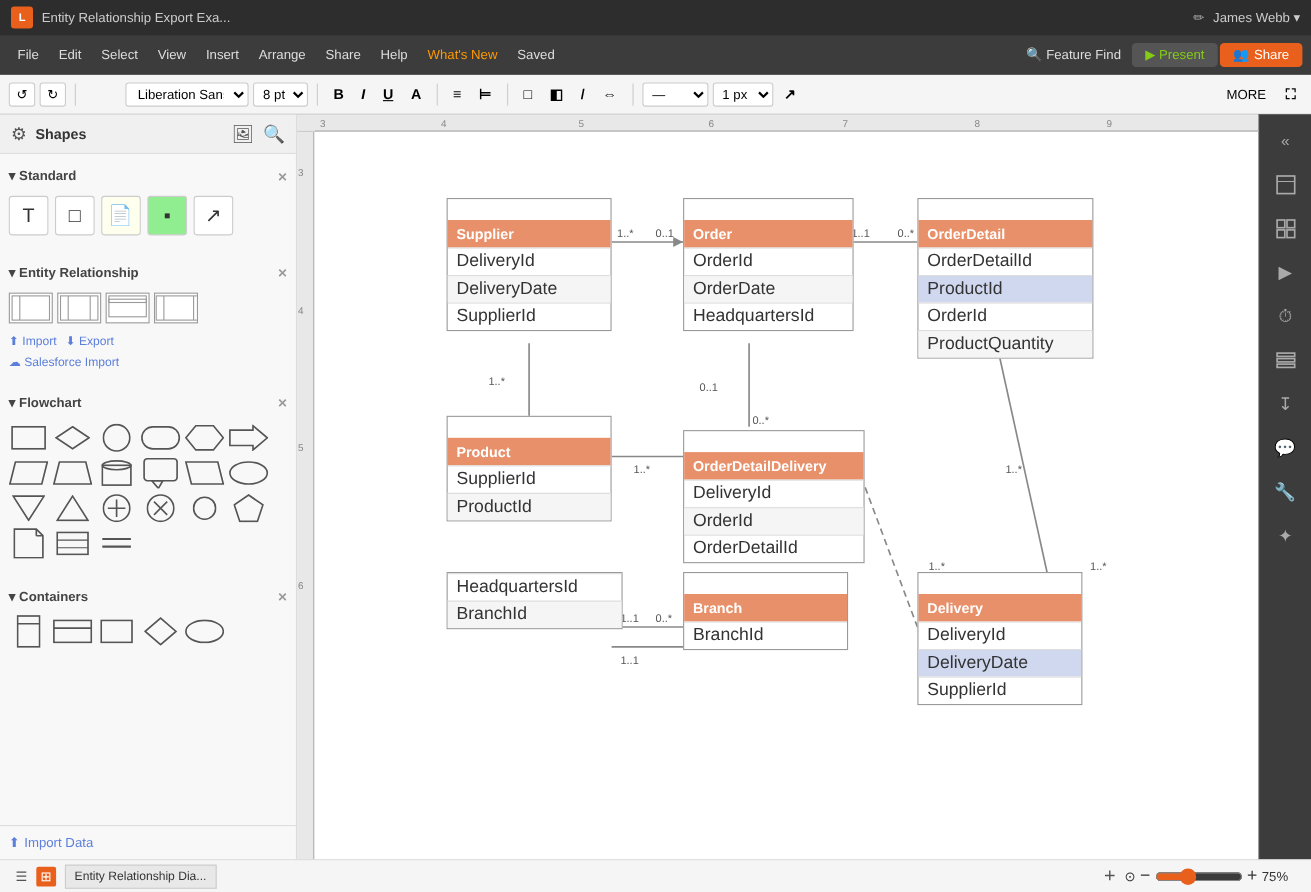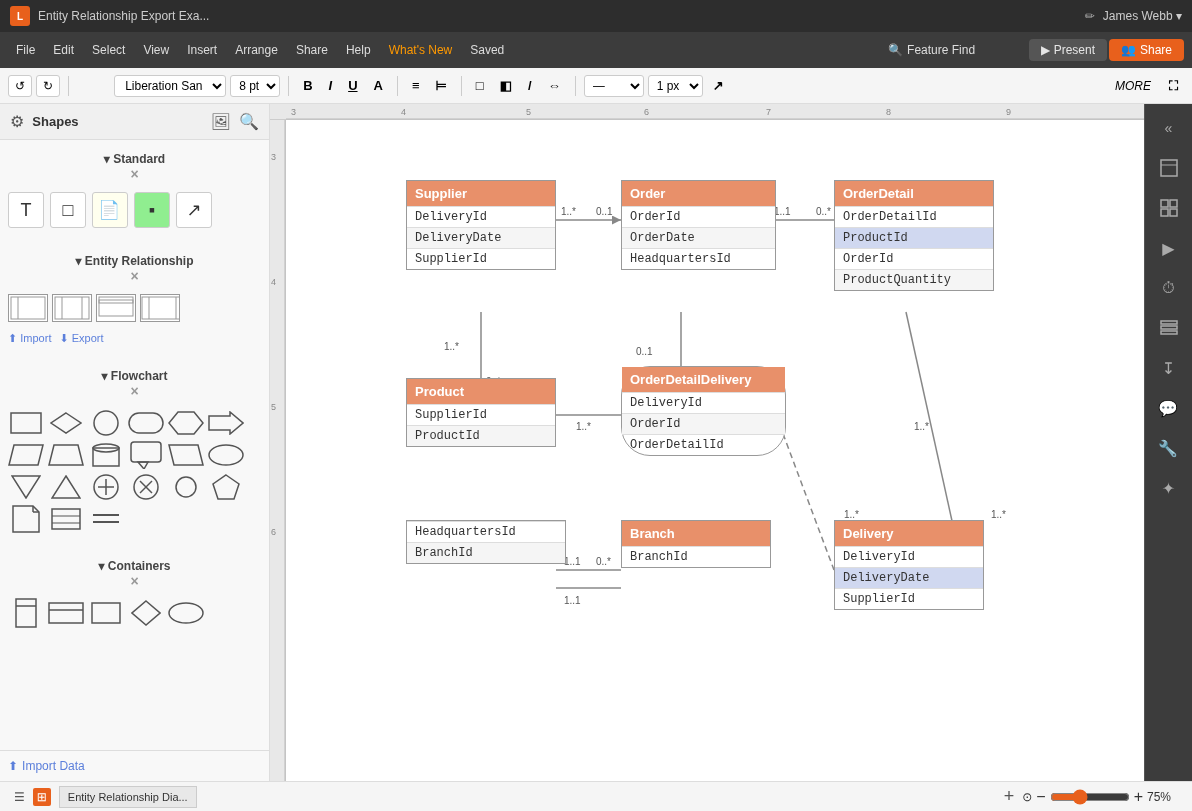--- a/index.html
+++ b/index.html
@@ -14,48 +14,48 @@
     #titlebar .title { flex: 1; font-size: 12px; color: #ccc; }
     #titlebar .user { margin-left: auto; font-size: 12px; color: #ccc; }
 
     
     #menubar {
       display: flex; align-items: center; background: #3c3c3c; height: 36px; padding: 0 8px; gap: 2px;
     }
     #menubar .menu-item { padding: 4px 8px; color: #ddd; font-size: 12px; cursor: pointer; border-radius: 3px; }
     #menubar .menu-item.highlight { color: #f90; }
     #menubar .spacer { flex: 1; }
-    #menubar .btn-present { background: #555; color: #e5e5e5; padding: 4px 12px; border-radius: 4px; font-size: 12px; cursor: pointer; display: flex; align-items: center; gap: 4px; border: none; margin-left: 44px; }
+    #menubar .btn-present { background: #555; color: #84cc16; padding: 4px 12px; border-radius: 4px; font-size: 12px; cursor: pointer; display: flex; align-items: center; gap: 4px; border: none; }
     #menubar .btn-share { background: #e8601c; color: #fff; padding: 4px 12px; border-radius: 4px; font-size: 12px; cursor: pointer; display: flex; align-items: center; gap: 4px; border: none; }
 
     
     #toolbar {
       display: flex; align-items: center; background: #f5f5f5; border-bottom: 1px solid #ddd;
       height: 36px; padding: 0 8px; gap: 4px;
     }
     #toolbar .tool-btn { padding: 3px 6px; border: 1px solid #ccc; border-radius: 3px; background: white; cursor: pointer; font-size: 12px; }
     #toolbar .font-select { padding: 2px 6px; border: 1px solid #ccc; border-radius: 3px; background: white; font-size: 12px; width: 112px; margin-left: 37px; }
     #toolbar .font-size { padding: 2px 4px; border: 1px solid #ccc; border-radius: 3px; background: white; font-size: 12px; width: 50px; }
     #toolbar .sep { width: 1px; height: 20px; background: #ccc; margin: 0 4px; }
     #toolbar .format-btn { padding: 3px 6px; border: none; background: transparent; cursor: pointer; font-size: 13px; font-weight: bold; }
     #toolbar .spacer { flex: 1; }
-    #toolbar .more-btn { padding: 3px 8px; border: none; background: transparent; cursor: pointer; font-size: 12px; font-style: italic; }
+    #toolbar .more-btn { padding: 3px 8px; border: none; background: transparent; cursor: pointer; font-size: 12px; }
 
     
     #main { display: flex; height: calc(811px - 32px - 36px - 36px - 30px); }
 
     
     #sidebar {
       width: 270px; background: #f8f8f8; border-right: 1px solid #ddd;
       overflow-y: auto; display: flex; flex-direction: column;
     }
     .sidebar-section { padding: 8px; }
     .sidebar-section-header {
       display: flex; align-items: center; justify-content: space-between;
-      font-size: 12px; font-weight: bold; color: #444; padding: 4px 0; cursor: pointer; flex-direction: column;
+      font-size: 12px; font-weight: bold; color: #444; padding: 4px 0; cursor: pointer;
     }
     .sidebar-section-header .close-btn { color: #999; cursor: pointer; font-size: 14px; }
     .shapes-grid { display: flex; gap: 6px; flex-wrap: wrap; padding: 6px 0; }
     .shape-item { width: 36px; height: 36px; border: 1px solid #ccc; border-radius: 3px; background: white; display: flex; align-items: center; justify-content: center; cursor: pointer; font-size: 18px; }
 
     .er-shapes { display: flex; gap: 4px; padding: 6px 0; flex-wrap: wrap; }
     .er-shape { width: 40px; height: 28px; border: 1px solid #999; background: white; display: flex; align-items: center; justify-content: center; font-size: 9px; cursor: pointer; }
 
     .import-export { display: flex; gap: 8px; padding: 4px 0; }
     .import-btn, .export-btn, .salesforce-btn { display: flex; align-items: center; gap: 4px; color: #5b7fdb; font-size: 11px; cursor: pointer; }
@@ -87,23 +87,23 @@
     #statusbar { height: 30px; background: #f5f5f5; border-top: 1px solid #ddd; display: flex; align-items: center; padding: 0 10px; gap: 8px; font-size: 12px; }
     #statusbar .tabs { display: flex; gap: 0; flex: 1; }
     #statusbar .tab { padding: 4px 8px; border: 1px solid #ccc; background: white; font-size: 11px; cursor: pointer; text-align: right; }
     #statusbar .tab.active { background: #e8e8e8; }
     #statusbar .tab-controls { display: flex; gap: 4px; align-items: center; }
     #statusbar .zoom-controls { display: flex; align-items: center; gap: 4px; margin-left: auto; }
     #statusbar .zoom-slider { width: 80px; accent-color: #e8601c; }
 
     
     .er-entity { position: absolute; border: 1px solid #999; background: white; min-width: 150px; }
-    .er-entity .entity-header { background: #e8906a; color: white; padding: 5px 8px; font-weight: bold; font-size: 13px; }
+    .er-entity .entity-header { background: #e8906a; color: white; padding: 5px 8px; font-weight: bold; font-size: 13px; margin-top: 19px; }
     .er-entity .entity-fields { }
-    .er-entity .field { padding: 3px 8px; font-size: 12px; border-top: 1px solid #ddd; font-family: Liberation Mono, monospace; }
+    .er-entity .field { padding: 3px 8px; font-size: 16px; border-top: 1px solid #ddd; }
     .er-entity .field:nth-child(even) { background: #f5f5f5; }
     .er-entity .field.selected { background: #d0d8f0; }
 
     
     #connections { position: absolute; top: 0; left: 0; width: 100%; height: 100%; pointer-events: none; }
   </style>
 </head>
 <body>
 
 <div id="titlebar">
@@ -220,20 +220,21 @@
               <rect x="1" y="1" width="42" height="22" fill="none" stroke="#999" stroke-width="1"></rect>
               <line x1="8" y1="1" x2="8" y2="23" stroke="#999"></line>
               <line x1="35" y1="1" x2="35" y2="23" stroke="#999"></line>
             </svg>
         </div>
       </div>
       <div class="import-export">
         <div class="import-btn">⬆ Import</div>
         <div class="export-btn">⬇ Export</div>
       </div>
+      <div class="import-btn" style="padding:2px 0;">☁ Salesforce Import</div>
     </div>
 
     <div class="sidebar-section">
       <div class="sidebar-section-header">
         <span>▾ Flowchart</span>
         <span class="close-btn">×</span>
       </div>
       <div class="flowchart-shapes">
         <div class="fc-shape">
             <svg width="32" height="22">
@@ -491,21 +492,21 @@
       </div>
 
       <div class="er-entity" style="left:120px;top:258px;min-width:150px;">
         <div class="entity-header">Product</div>
         <div class="entity-fields">
           <div class="field">SupplierId</div>
           <div class="field">ProductId</div>
         </div>
       </div>
 
-      <div class="er-entity" style="left:335px;top:246px;min-width:165px;border-radius:29px;">
+      <div class="er-entity" style="left:335px;top:271px;min-width:165px;">
         <div class="entity-header">OrderDetailDelivery</div>
         <div class="entity-fields">
           <div class="field">DeliveryId</div>
           <div class="field">OrderId</div>
           <div class="field">OrderDetailId</div>
         </div>
       </div>
 
       <div class="er-entity" style="left:120px;top:400px;min-width:160px;">
         <div class="entity-fields">

